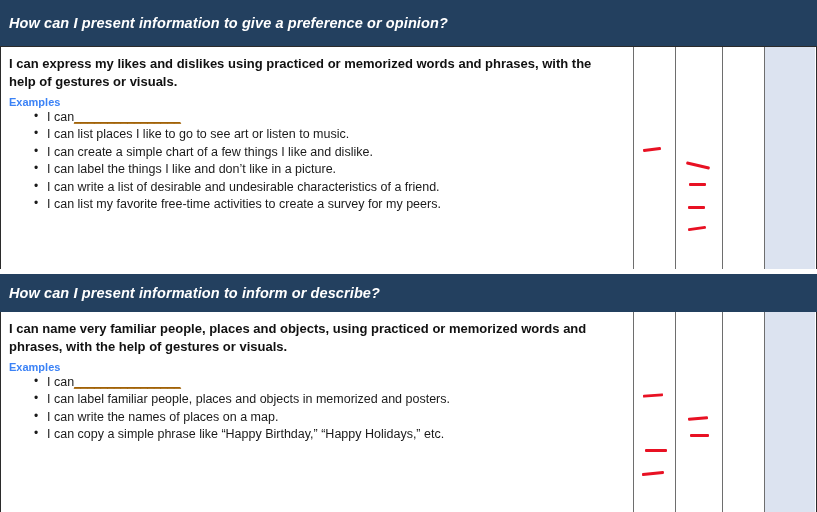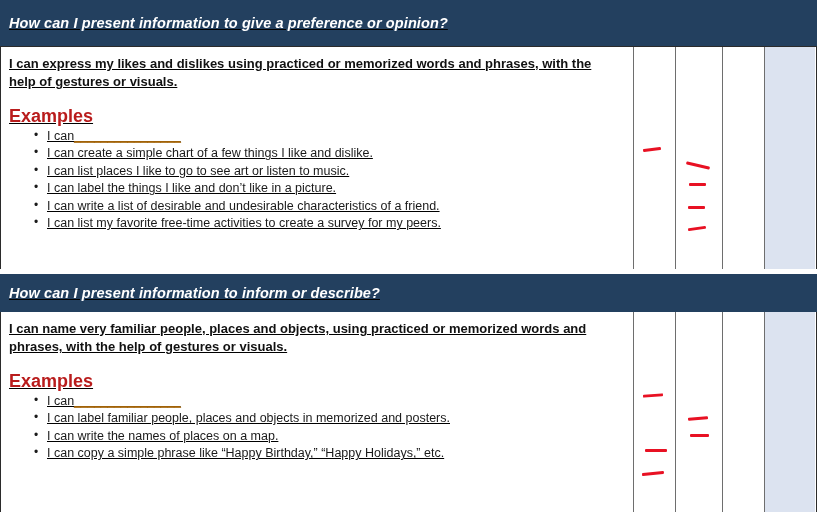--- a/index.html
+++ b/index.html
@@ -12,21 +12,20 @@
     height: 512px;
     font-family: "Liberation Sans", sans-serif;
     overflow: hidden;
   }
 
   .page {
     position: relative;
     width: 817px;
     height: 512px;
     box-sizing: border-box;
-    text-decoration: underline;
   }
 
   
   .section-header {
     background: #23405F;
     color: #ffffff;
     font-style: italic;
     font-weight: 600;
     font-size: 14.5px;
     letter-spacing: 0.1px;
@@ -60,24 +59,24 @@
   }
 
   .can-do {
     font-weight: bold;
     font-size: 13px;
     color: #111111;
     line-height: 1.42;
     margin: 0 16px 4px 0;
   }
   .examples-label {
-    color: #b91c1c;
+    color: #3b82f6;
     font-weight: bold;
-    font-size: 18px;
-    margin: 14px 0 1px 0;
+    font-size: 11px;
+    margin: 4px 0 1px 0;
   }
   ul.examples {
     margin: 0;
     padding: 0 0 0 38px;
     list-style: none;
   }
   ul.examples li {
     font-size: 12.5px;
     color: #1a1a1a;
     line-height: 1.40;
@@ -148,22 +147,22 @@
 
     <div class="text-cell">
       <div class="can-do">I can express my likes and dislikes using practiced or memorized words and phrases, with the help of gestures or visuals.</div>
 
       <div class="examples-label">Examples</div>
 
       <ul class="examples">
         <li>
           <span>I can</span><span class="blank-line">________________</span>
         </li>
+        <li>I can list places I like to go to see art or listen to music.</li>
         <li>I can create a simple chart of a few things I like and dislike.</li>
-        <li>I can list places I like to go to see art or listen to music.</li>
         <li>I can label the things I like and don’t like in a picture.</li>
         <li>I can write a list of desirable and undesirable characteristics of a friend.</li>
         <li>I can list my favorite free-time activities to create a survey for my peers.</li>
       </ul>
     </div>
 
     <div class="tally-col c1">
         <div class="mark" style="top: 101px; left: 9px; width: 18px; transform: rotate(-7deg); background: rgb(232, 17, 35);"></div>
       </div>
     <div class="tally-col c2">

